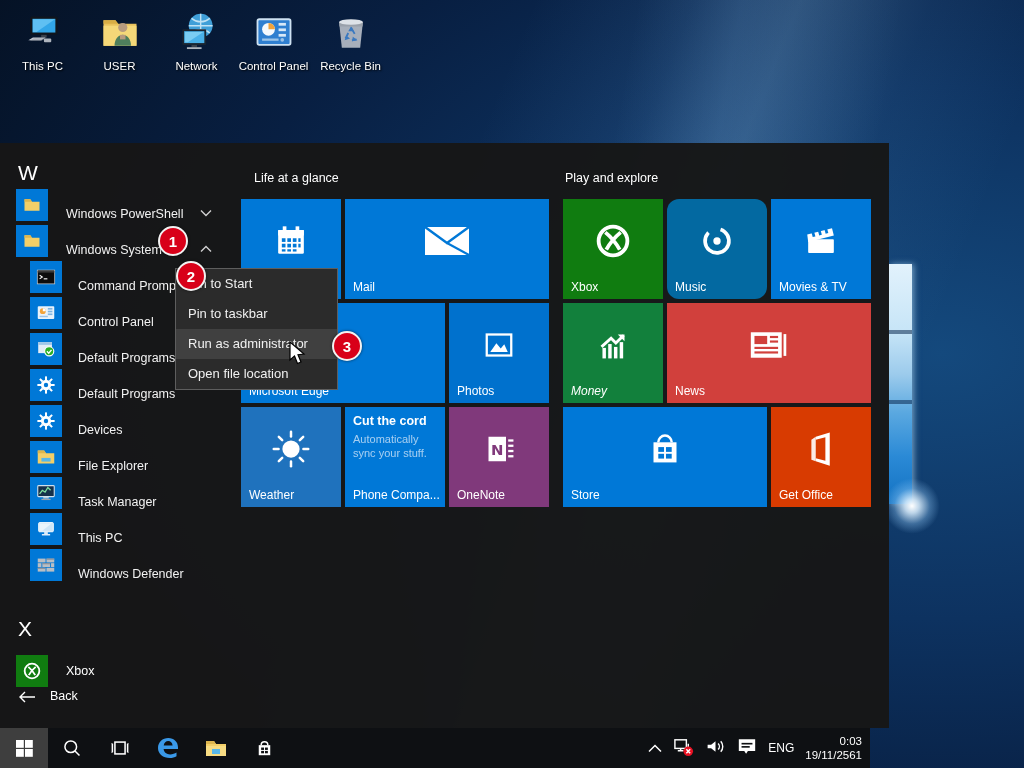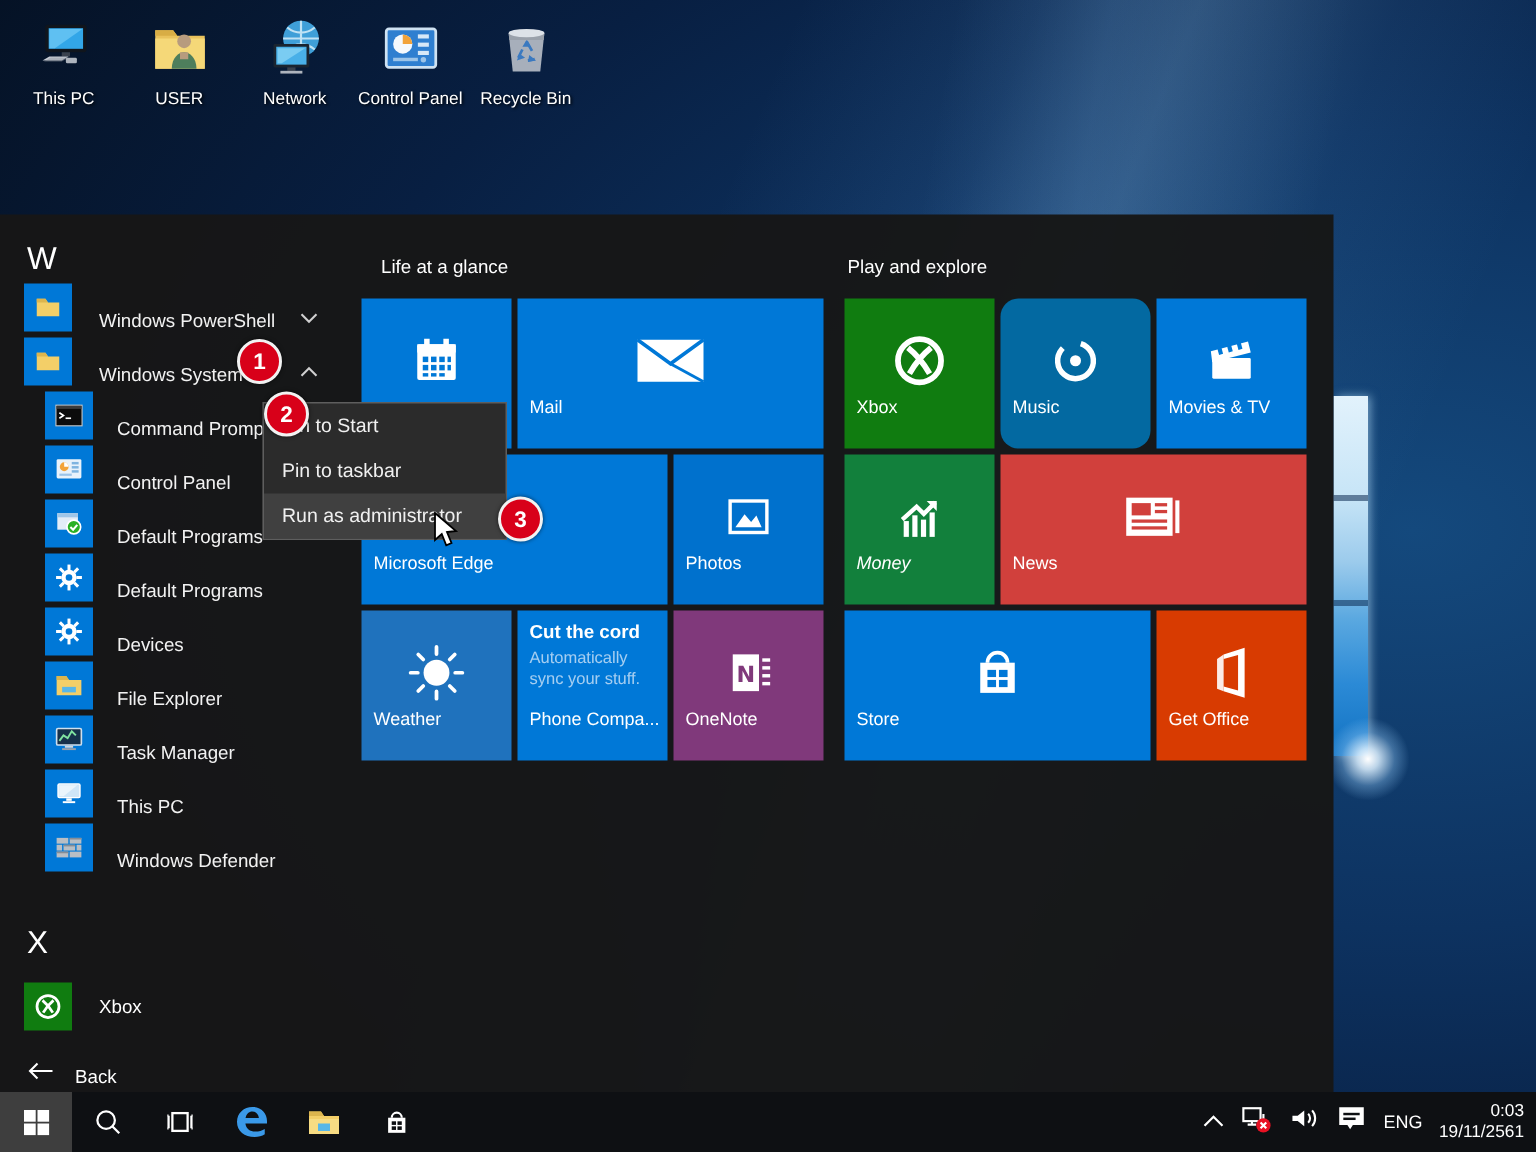--- a/index.html
+++ b/index.html
@@ -29,40 +29,40 @@
   .app-row{height:36px;display:flex;align-items:flex-end;cursor:default;}
   .app-row .tile-ico{width:32px;height:32px;flex:0 0 32px;display:flex;align-items:center;justify-content:center;background:#0078d7;}
   .app-row.top{padding-left:16px;}
   .app-row.sub{padding-left:30px;}
   .app-row .lbl{margin-left:18px;font-size:12.5px;color:#f2f2f2;white-space:nowrap;}
   .app-row.sub .lbl{margin-left:16px;}
   .chev{position:absolute;right:28px;}
   .xbox-row{position:absolute;left:0;top:510px;width:240px;height:36px;display:flex;align-items:center;padding-left:16px;box-sizing:border-box;}
   .xbox-row .tile-ico{width:32px;height:32px;background:#107c10;display:flex;align-items:center;justify-content:center;}
   .xbox-row .lbl{margin-left:18px;font-size:12.5px;}
-  .back-row{position:absolute;left:0;top:546px;width:240px;height:36px;display:flex;align-items:flex-end;padding-left:18px;box-sizing:border-box;}
+  .back-row{position:absolute;left:0;top:546px;width:240px;height:36px;display:flex;align-items:flex-start;padding-left:18px;box-sizing:border-box;}
   .back-row .lbl{margin-left:14px;font-size:12.5px;}
   
   .grp-hdr{position:absolute;font-size:12.5px;color:#fff;}
   .tile{position:absolute;box-sizing:border-box;cursor:default;}
-  .tile .t-lbl{position:absolute;left:8px;bottom:21px;font-size:12px;color:#fff;white-space:nowrap;}
+  .tile .t-lbl{position:absolute;left:8px;bottom:5px;font-size:12px;color:#fff;white-space:nowrap;}
   .tile .t-ico{position:absolute;left:50%;top:44%;transform:translate(-50%,-50%);}
   .tile .t-title{position:absolute;left:8px;top:7px;font-size:12.5px;font-weight:bold;color:#fff;}
   .tile .t-sub{position:absolute;left:8px;top:25px;width:84px;font-size:11px;line-height:14px;color:rgba(220,235,250,.75);}
   
   .ctx{position:absolute;left:175px;top:268px;width:161px;background:#2b2b2b;border:1px solid #5e5e5e;z-index:40;}
   .ctx-item{height:30px;line-height:30px;padding-left:12px;font-size:13px;color:#f0f0f0;white-space:nowrap;}
   .ctx-item.hl{background:#404040;}
   
   .badge{position:absolute;width:26px;height:26px;border-radius:50%;background:#d80019;border:2px solid #f2f2f2;
     color:#fff;font-size:15px;font-weight:bold;display:flex;align-items:center;justify-content:center;z-index:50;
     box-shadow:0 0 3px rgba(0,0,0,.6);}
   .cursor{position:absolute;z-index:60;}
   
-  .taskbar{position:absolute;left:0;bottom:0;width:1024px;height:40px;background:#0e1013;display:flex;align-items:center;z-index:70;}
+  .taskbar{position:absolute;left:0;bottom:0;width:870px;height:40px;background:#0e1013;display:flex;align-items:center;z-index:70;}
   .tb-btn{width:48px;height:40px;display:flex;align-items:center;justify-content:center;}
   .tb-btn.start{background:#3e3e3e;}
   .tray{position:absolute;right:4px;top:0;height:40px;display:flex;align-items:center;gap:11px;}
   .tray .lang{font-size:12px;color:#fff;}
   .clock{text-align:right;font-size:11.5px;line-height:14px;color:#fff;padding-right:4px;}
 </style>
 </head>
 <body>
 
 <div class="screen">
@@ -488,20 +488,21 @@
             <path d="M18 10v28l-5-1.8V13.5z" fill="#fff" opacity=".9"></path>
           </svg></span>
       <span class="t-lbl">Get Office</span>
     </div>
   </div>
 
   <div class="ctx">
     <div class="ctx-item">Pin to Start</div>
     <div class="ctx-item">Pin to taskbar</div>
     <div class="ctx-item hl">Run as administrator</div>
+    <div class="ctx-item">Open file location</div>
   </div>
 
   <div class="badge" style="left:158px;top:226px;">1</div>
   <div class="badge" style="left:176px;top:261px;">2</div>
   <div class="badge" style="left:332px;top:331px;">3</div>
 
   <div class="cursor" style="left:289px;top:341px;">
     <svg width="18" height="26" viewBox="0 0 18 26">
         <path d="M1 1v18l4.5-4 3 7.5 3.5-1.5-3-7.3 6-.7z" fill="#fff" stroke="#000" stroke-width="1.2"></path>
       </svg>

